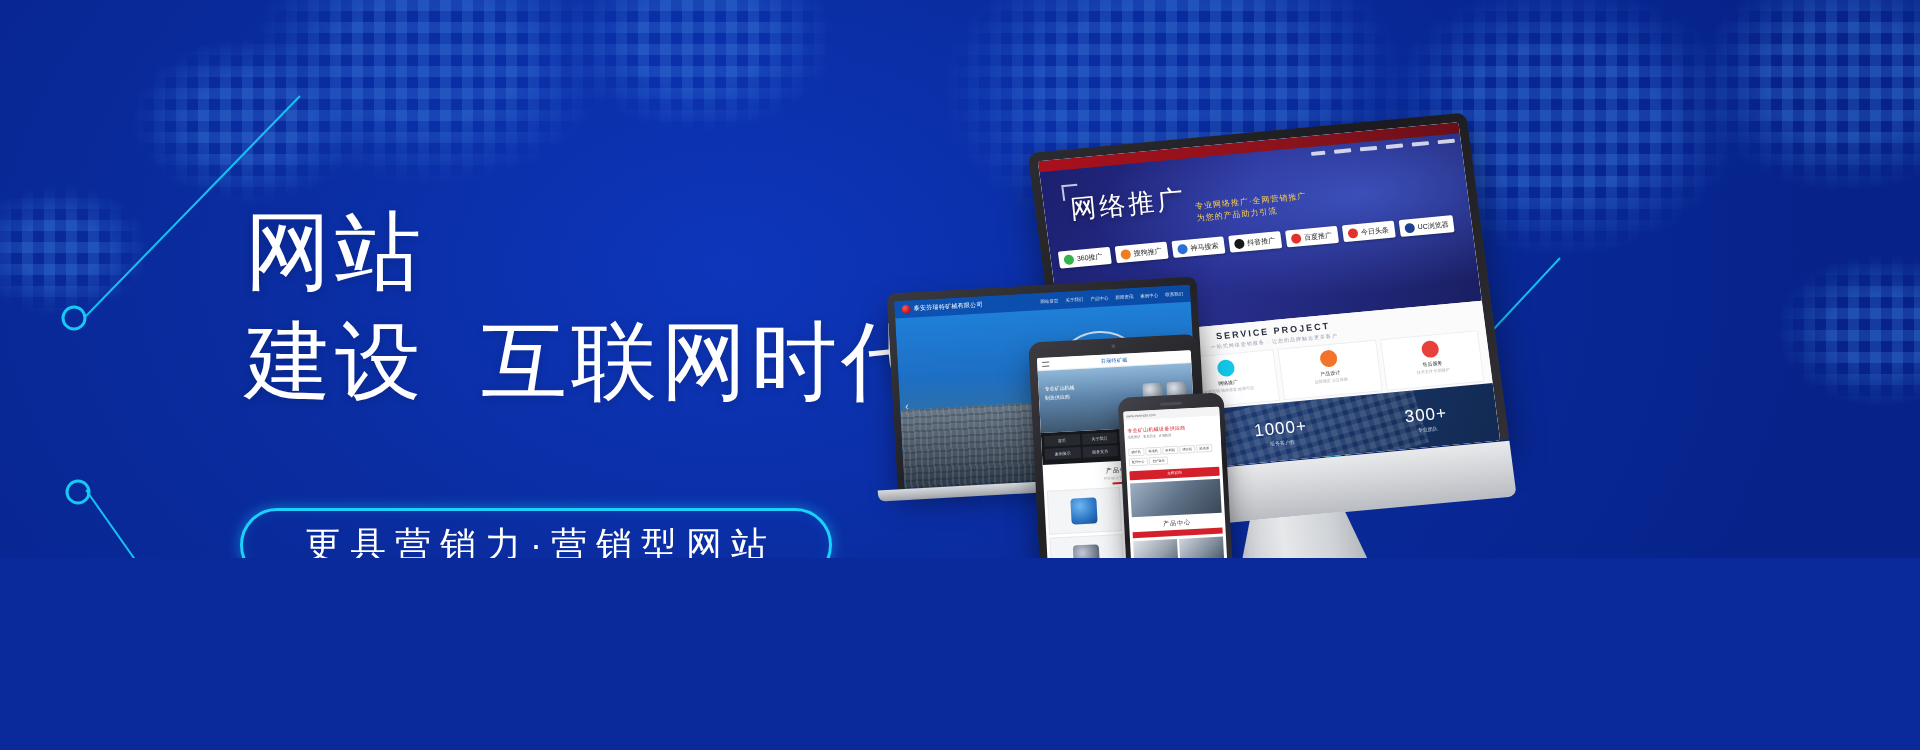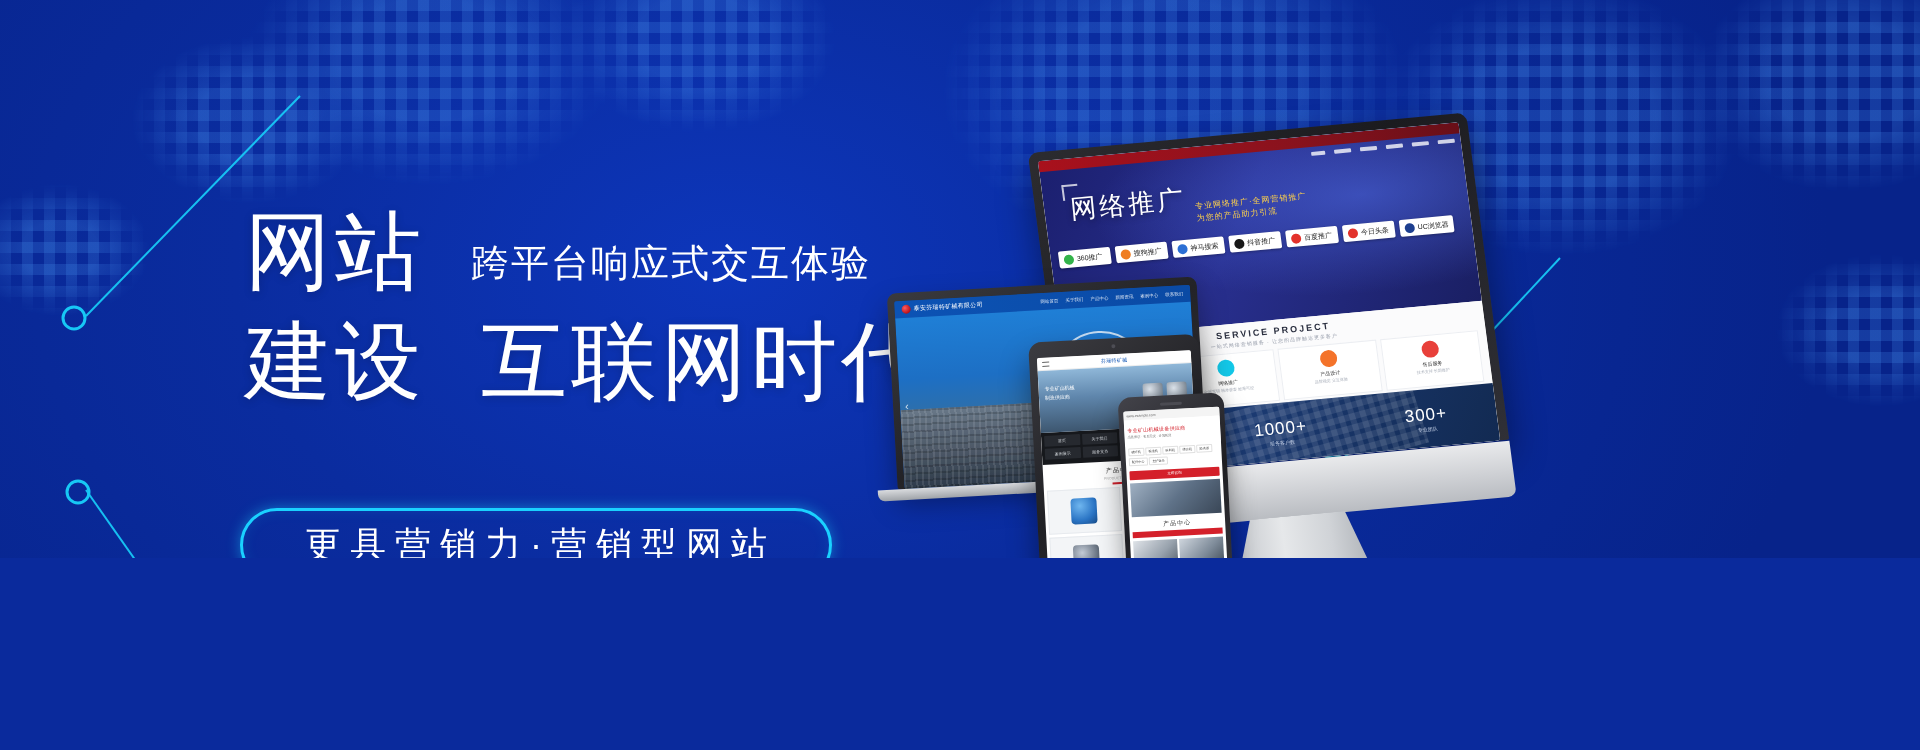--- a/index.html
+++ b/index.html
@@ -480,21 +480,20 @@
       <circle cx="74" cy="318" r="11"></circle>
       <circle cx="78" cy="492" r="11"></circle>
       <circle cx="1334" cy="465" r="10"></circle>
       <circle cx="1444" cy="379" r="9"></circle>
     </g>
   </svg>
 
   <div class="copy">
     <div class="line1">
       <div class="kw-big">网站</div>
-      <div class="subtitle">跨平台响应式交互体验</div>
     </div>
     <div class="line2">
       <div class="kw-big">建设</div>
       <div class="kw-big">互联网时代</div>
     </div>
   </div>
 
   <div class="pill">
     <div class="pill-text">更具营销力·营销型网站</div>
   </div>

